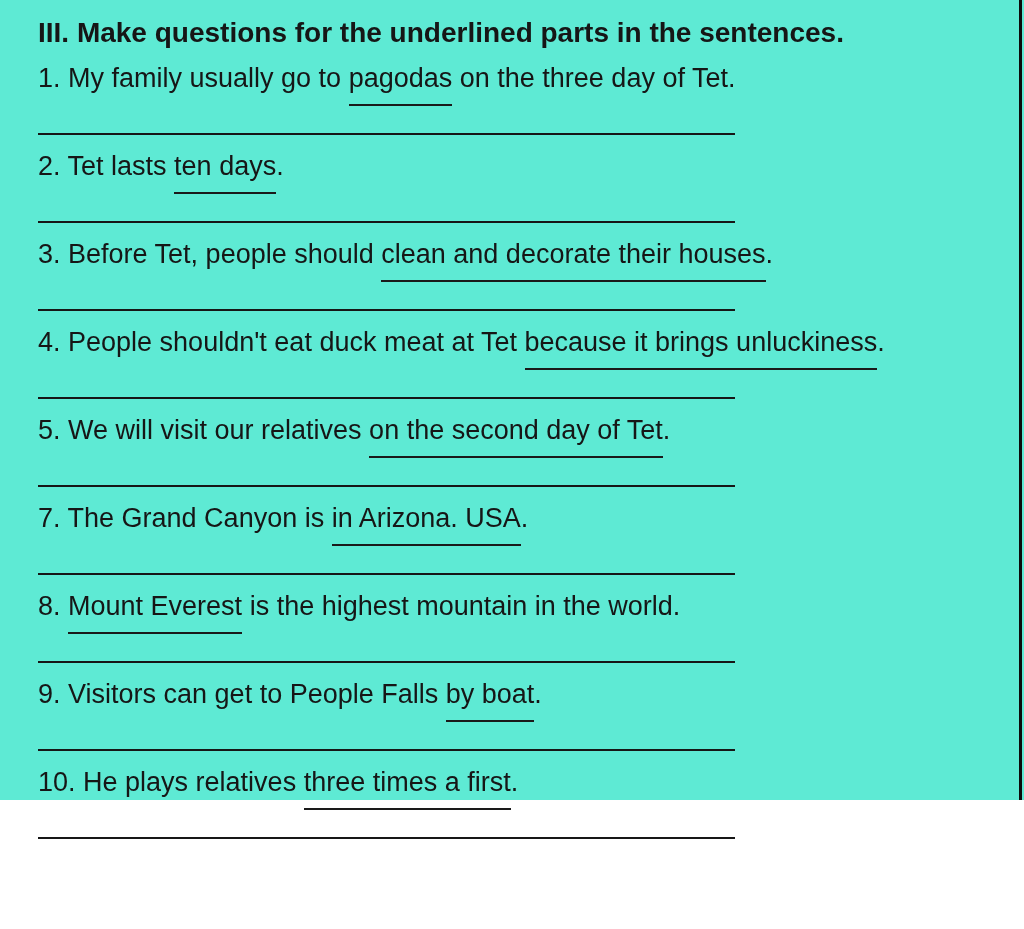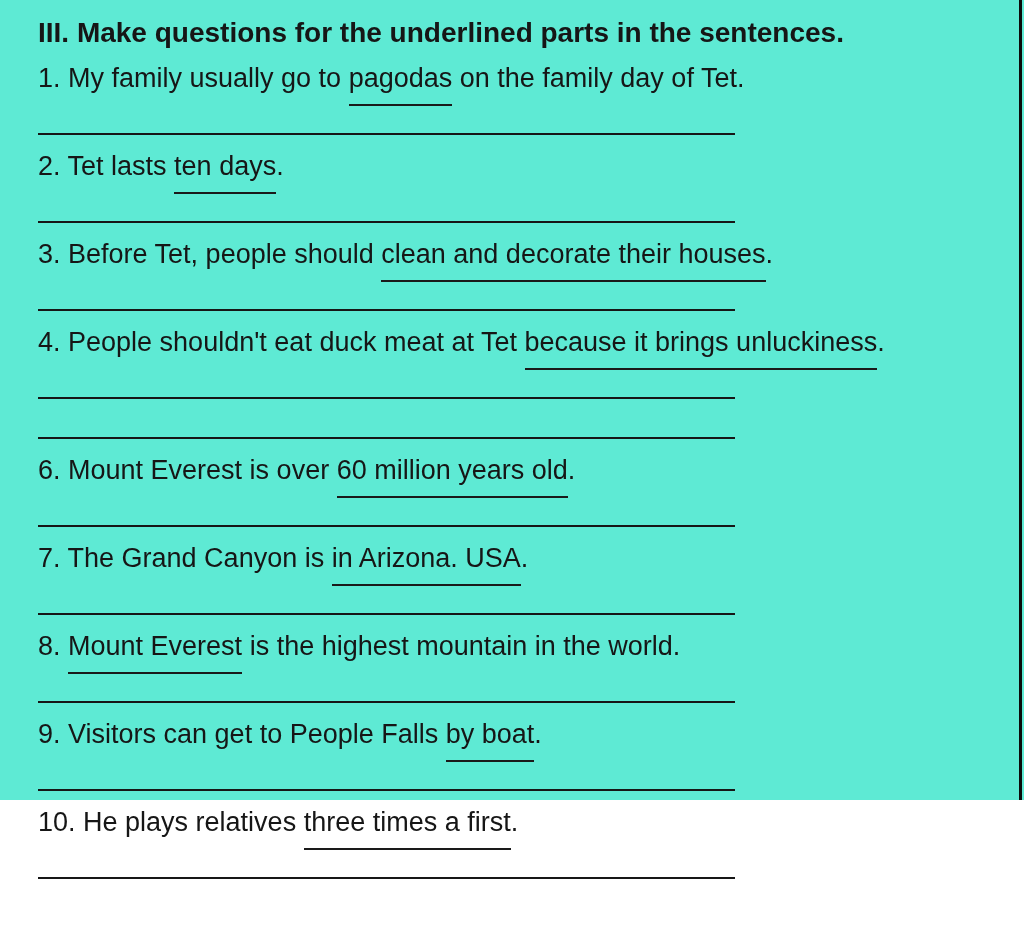--- a/index.html
+++ b/index.html
@@ -59,47 +59,44 @@
 </head>
 <body>
 
 <div class="page">
   <div class="right-border"></div>
   <div class="content">
 
     <div class="heading">III. Make questions for the underlined parts in the sentences.</div>
 
     <div class="qblock">
-      <p class="sentence"><span>1.</span><span> My family usually go to </span><span class="u">pagodas</span><span> on the family day of Tet.</span></p>
+      <p class="sentence"><span>1.</span><span> My family usually go to </span><span class="u">pagodas</span><span> on the three day of Tet.</span></p>
       <div class="answer-line"></div>
     </div>
 
     <div class="qblock">
       <p class="sentence"><span>2.</span><span> Tet lasts </span><span class="u">ten days</span><span>.</span></p>
       <div class="answer-line"></div>
     </div>
 
     <div class="qblock">
       <p class="sentence"><span>3.</span><span> Before Tet, people should </span><span class="u">clean and decorate their houses</span><span>.</span></p>
       <div class="answer-line"></div>
     </div>
 
     <div class="qblock">
       <p class="sentence"><span>4.</span><span> People shouldn't eat duck meat at Tet </span><span class="u">because it brings unluckiness</span><span>.</span></p>
       <div class="answer-line"></div>
     </div>
 
     <div class="qblock">
+      <p class="sentence"><span>5.</span><span> We will visit our relatives </span><span class="u">on the second day of Tet</span><span>.</span></p>
       <div class="answer-line"></div>
     </div>
 
-    <div class="qblock">
-      <p class="sentence"><span>6.</span><span> Mount Everest is over </span><span class="u">60 million years old</span><span>.</span></p>
-      <div class="answer-line"></div>
-    </div>
 
     <div class="qblock">
       <p class="sentence"><span>7.</span><span> The Grand Canyon is </span><span class="u">in Arizona. USA</span><span>.</span></p>
       <div class="answer-line"></div>
     </div>
 
     <div class="qblock">
       <p class="sentence"><span>8.</span><span> </span><span class="u">Mount Everest</span><span> is the highest mountain in the world.</span></p>
       <div class="answer-line"></div>
     </div>

